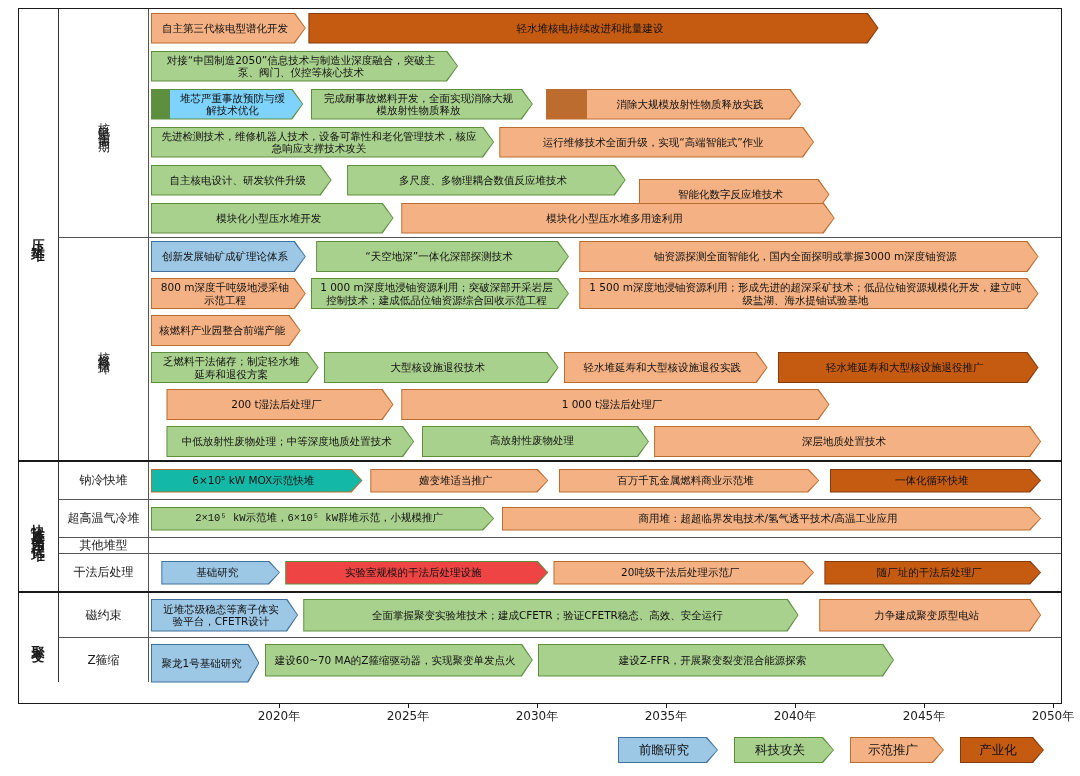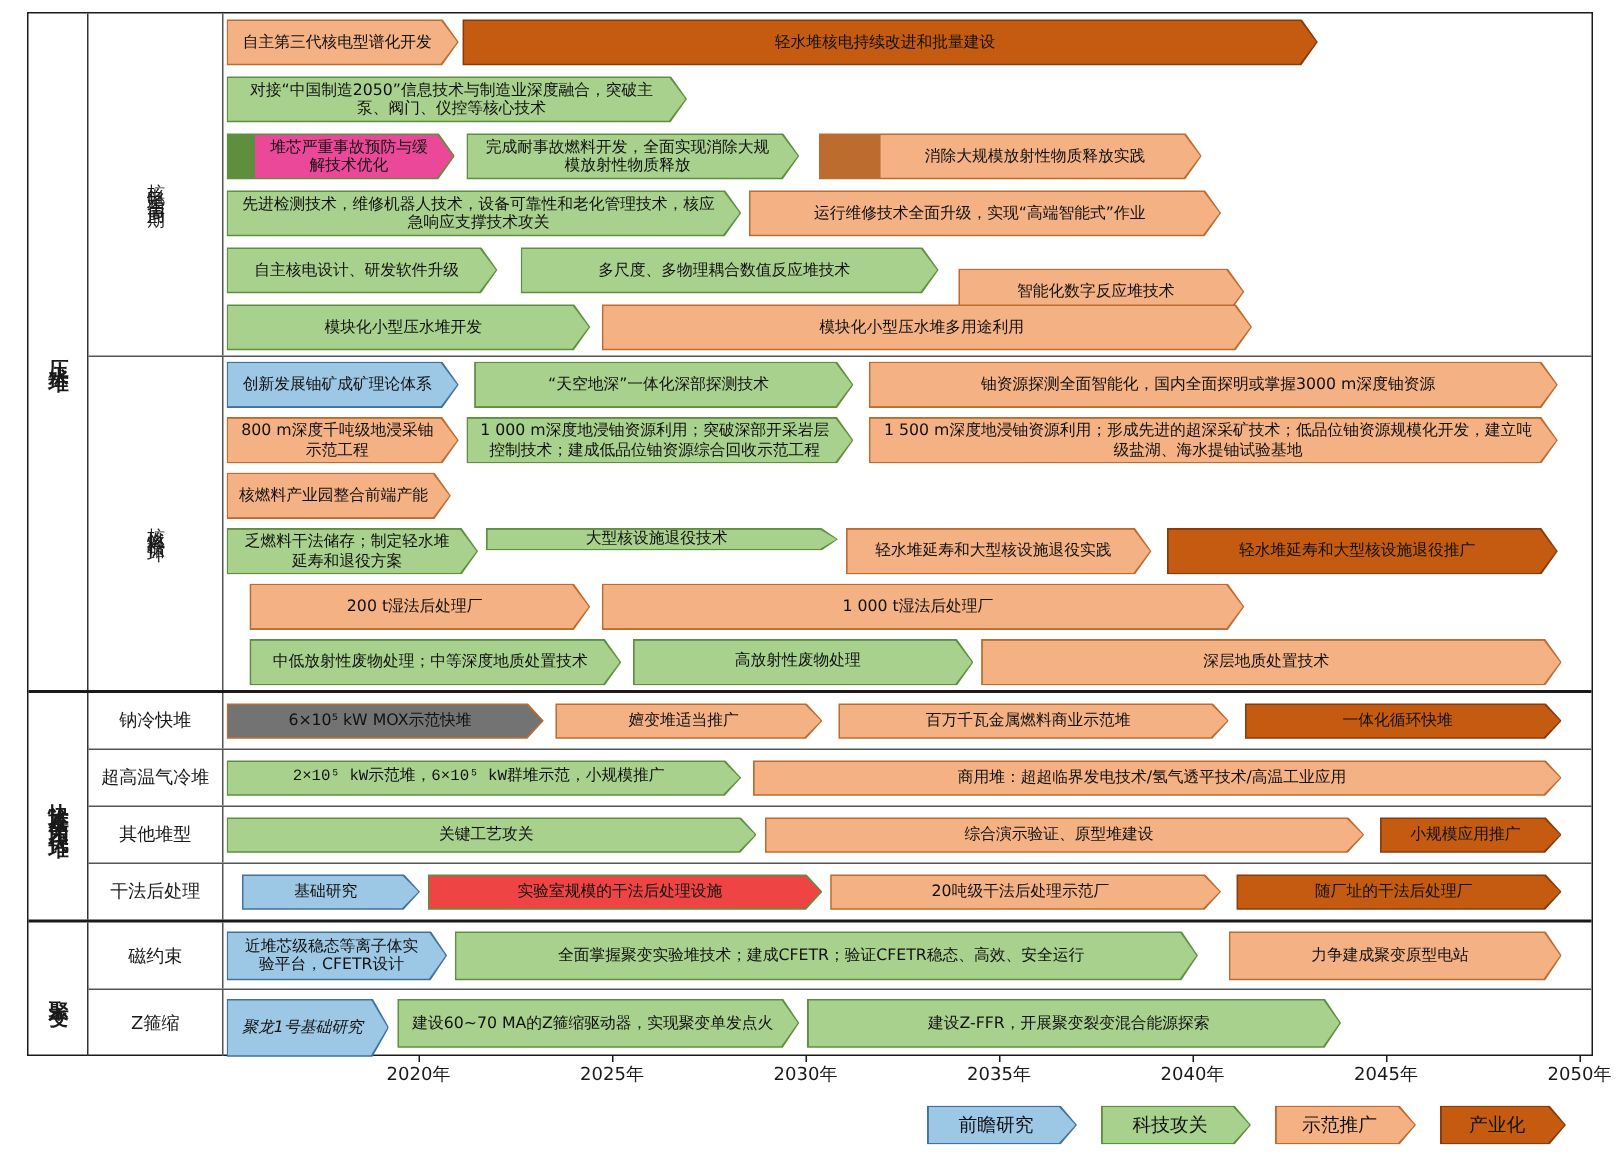--- a/index.html
+++ b/index.html
@@ -57,21 +57,21 @@
               </div>
               <div class="rowline" style="height: 38px;">
                 <div class="bar" style="left: 2px; width: 307.02px; top: 3.5px; height: 31px;">
                   <div class="bar-border" style="background: rgb(94, 143, 63);"></div>
                   <div class="bar-fill" style="background: rgb(169, 209, 142);">对接“中国制造2050”信息技术与制造业深度融合，突破主泵、阀门、仪控等核心技术</div>
                 </div>
               </div>
               <div class="rowline" style="height: 38px;">
                 <div class="bar" style="left: 2px; width: 152.22px; top: 3.5px; height: 31px;">
                   <div class="bar-border" style="background: rgb(94, 143, 63);"></div>
-                  <div class="bar-fill" style="background: #ec4899; margin-left: 18px;">堆芯严重事故预防与缓解技术优化</div>
+                  <div class="bar-fill" style="background: #7dd3fc; margin-left: 18px;">堆芯严重事故预防与缓解技术优化</div>
                 </div>
                 <div class="bar" style="left: 161.96px; width: 221.88px; top: 3.5px; height: 31px;">
                   <div class="bar-border" style="background: rgb(94, 143, 63);"></div>
                   <div class="bar-fill" style="background: rgb(169, 209, 142);">完成耐事故燃料开发，全面实现消除大规模放射性物质释放</div>
                 </div>
                 <div class="bar" style="left: 396.74px; width: 255.42px; top: 3.5px; height: 31px;">
                   <div class="bar-border" style="background: rgb(188, 108, 46);"></div>
                   <div class="bar-fill" style="background: rgb(244, 177, 131); margin-left: 40px;">消除大规模放射性物质释放实践</div>
                 </div>
               </div>
@@ -146,21 +146,21 @@
                 <div class="bar" style="left: 2px; width: 149.64px; top: 3px; height: 31px;">
                   <div class="bar-border" style="background: rgb(188, 108, 46);"></div>
                   <div class="bar-fill" style="background: rgb(244, 177, 131);">核燃料产业园整合前端产能</div>
                 </div>
               </div>
               <div class="rowline" style="height: 37px;">
                 <div class="bar" style="left: 2px; width: 167.7px; top: 3px; height: 31px;">
                   <div class="bar-border" style="background: rgb(94, 143, 63);"></div>
                   <div class="bar-fill" style="background: rgb(169, 209, 142);">乏燃料干法储存；制定轻水堆延寿和退役方案</div>
                 </div>
-                <div class="bar" style="left: 174.86px; width: 234.78px; top: 3px; height: 15px; text-decoration: underline;">
+                <div class="bar" style="left: 174.86px; width: 234.78px; top: 3px; height: 31px; text-decoration: underline;">
                   <div class="bar-border" style="background: rgb(94, 143, 63);"></div>
                   <div class="bar-fill" style="background: rgb(169, 209, 142);">大型核设施退役技术</div>
                 </div>
                 <div class="bar" style="left: 414.8px; width: 203.82px; top: 3px; height: 31px;">
                   <div class="bar-border" style="background: rgb(188, 108, 46);"></div>
                   <div class="bar-fill" style="background: rgb(244, 177, 131);">轻水堆延寿和大型核设施退役实践</div>
                 </div>
                 <div class="bar" style="left: 628.94px; width: 260.58px; top: 3px; height: 31px;">
                   <div class="bar-border" style="background: rgb(132, 60, 12);"></div>
                   <div class="bar-fill" style="background: rgb(197, 90, 17);">轻水堆延寿和大型核设施退役推广</div>
@@ -196,21 +196,21 @@
       </div>
       <div class="section sec-divide">
         <div class="cat-label">快堆及第四代堆</div>
         <div class="subsections">
           <div class="subsection">
             <div class="sub-label">钠冷快堆</div>
             <div class="rows">
               <div class="rowline" style="height: 37px;">
                 <div class="bar" style="left: 2px; width: 211.56px; top: 6.5px; height: 24px;">
                   <div class="bar-border" style="background: rgb(188, 108, 46);"></div>
-                  <div class="bar-fill" style="background: #737373;">6×10⁵ kW MOX示范快堆</div>
+                  <div class="bar-fill" style="background: #14b8a6;">6×10⁵ kW MOX示范快堆</div>
                 </div>
                 <div class="bar" style="left: 221.3px; width: 178.02px; top: 6.5px; height: 24px;">
                   <div class="bar-border" style="background: rgb(188, 108, 46);"></div>
                   <div class="bar-fill" style="background: rgb(244, 177, 131);">嬗变堆适当推广</div>
                 </div>
                 <div class="bar" style="left: 409.64px; width: 260.58px; top: 6.5px; height: 24px;">
                   <div class="bar-border" style="background: rgb(188, 108, 46);"></div>
                   <div class="bar-fill" style="background: rgb(244, 177, 131);">百万千瓦金属燃料商业示范堆</div>
                 </div>
                 <div class="bar" style="left: 680.54px; width: 211.56px; top: 6.5px; height: 24px;">
@@ -230,36 +230,20 @@
                 </div>
                 <div class="bar" style="left: 352.88px; width: 539.22px; top: 6.5px; height: 24px;">
                   <div class="bar-border" style="background: rgb(188, 108, 46);"></div>
                   <div class="bar-fill" style="background: rgb(244, 177, 131);">商用堆：超超临界发电技术/氢气透平技术/高温工业应用</div>
                 </div>
               </div>
             </div>
           </div>
           <div class="subsection sub-divide">
             <div class="sub-label">其他堆型</div>
-            <div class="rows">
-              <div class="rowline" style="height: 37px;">
-                <div class="bar" style="left: 2px; width: 353.46px; top: 6.5px; height: 24px;">
-                  <div class="bar-border" style="background: rgb(94, 143, 63);"></div>
-                  <div class="bar-fill" style="background: rgb(169, 209, 142);">关键工艺攻关</div>
-                </div>
-                <div class="bar" style="left: 360.62px; width: 399.9px; top: 6.5px; height: 24px;">
-                  <div class="bar-border" style="background: rgb(188, 108, 46);"></div>
-                  <div class="bar-fill" style="background: rgb(244, 177, 131);">综合演示验证、原型堆建设</div>
-                </div>
-                <div class="bar" style="left: 770.84px; width: 121.26px; top: 6.5px; height: 24px;">
-                  <div class="bar-border" style="background: rgb(132, 60, 12);"></div>
-                  <div class="bar-fill" style="background: rgb(197, 90, 17);">小规模应用推广</div>
-                </div>
-              </div>
-            </div>
           </div>
           <div class="subsection sub-divide">
             <div class="sub-label">干法后处理</div>
             <div class="rows">
               <div class="rowline" style="height: 37px;">
                 <div class="bar" style="left: 12.32px; width: 118.68px; top: 6.5px; height: 24px;">
                   <div class="bar-border" style="background: rgb(65, 113, 156);"></div>
                   <div class="bar-fill" style="background: rgb(156, 199, 229);">基础研究</div>
                 </div>
                 <div class="bar" style="left: 136.16px; width: 263.16px; top: 6.5px; height: 24px;">
@@ -298,21 +282,21 @@
                   <div class="bar-border" style="background: rgb(188, 108, 46);"></div>
                   <div class="bar-fill" style="background: rgb(244, 177, 131);">力争建成聚变原型电站</div>
                 </div>
               </div>
             </div>
           </div>
           <div class="subsection sub-divide">
             <div class="sub-label">Z箍缩</div>
             <div class="rows">
               <div class="rowline" style="height: 44px;">
-                <div class="bar" style="left: 2px; width: 108.36px; top: 5.5px; height: 39px; font-style: italic;">
+                <div class="bar" style="left: 2px; width: 108.36px; top: 5.5px; height: 39px;">
                   <div class="bar-border" style="background: rgb(65, 113, 156);"></div>
                   <div class="bar-fill" style="background: rgb(156, 199, 229);">聚龙1号基础研究</div>
                 </div>
                 <div class="bar" style="left: 115.52px; width: 268.32px; top: 5.5px; height: 33px;">
                   <div class="bar-border" style="background: rgb(94, 143, 63);"></div>
                   <div class="bar-fill" style="background: rgb(169, 209, 142);">建设60~70 MA的Z箍缩驱动器，实现聚变单发点火</div>
                 </div>
                 <div class="bar" style="left: 389px; width: 356.04px; top: 5.5px; height: 33px;">
                   <div class="bar-border" style="background: rgb(94, 143, 63);"></div>
                   <div class="bar-fill" style="background: rgb(169, 209, 142);">建设Z-FFR，开展聚变裂变混合能源探索</div>

